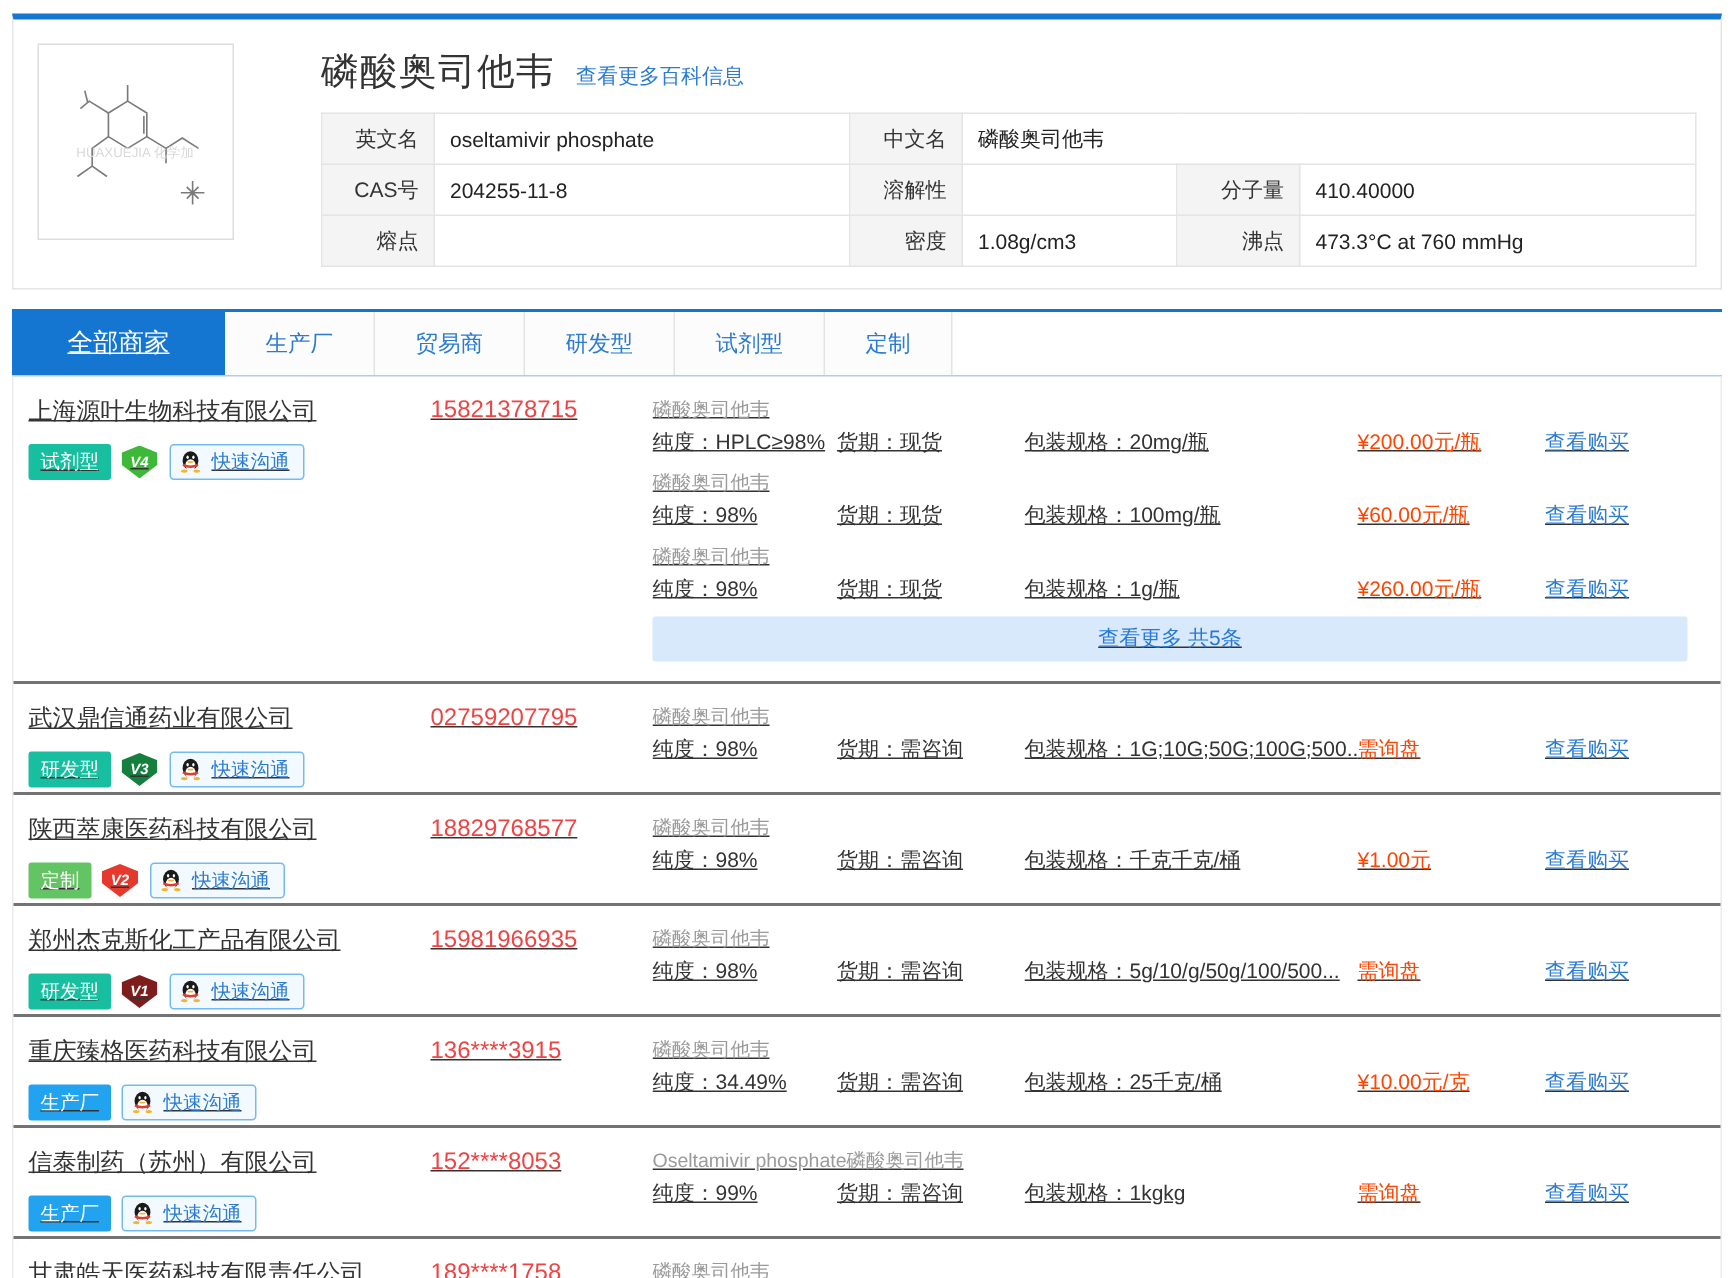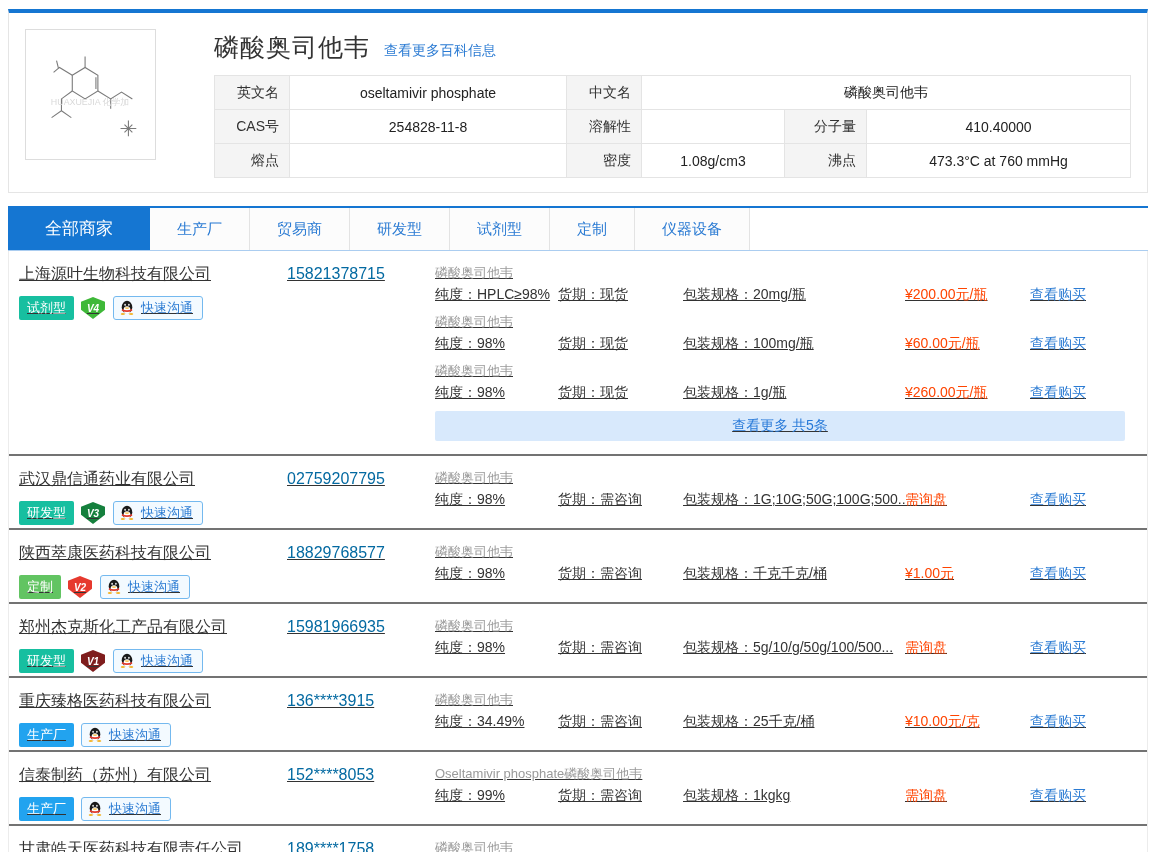--- a/index.html
+++ b/index.html
@@ -29,35 +29,35 @@
   .head-right{flex:1;min-width:0;}
   .title-row{display:flex;align-items:flex-end;margin-top:2px;}
   .page-title{font-size:25px;color:#333;letter-spacing:1px;}
   .more-link{font-size:14px;color:var(--link-blue);margin-left:14px;margin-bottom:4px;cursor:pointer;text-decoration:none;}
   .info-table{border-collapse:collapse;width:100%;margin-top:11px;table-layout:fixed;}
   .info-table td{
     border:1px solid #e4e4e4;height:34px;font-size:14px;
     padding:0 10px;overflow:hidden;white-space:nowrap;margin-left:19px;
   }
   .info-table td.lbl{background:#f4f4f4;text-align:right;color:#333;}
-  .info-table td.val{color:#222;text-align:center;}
+  .info-table td.val{color:#222;text-align:left;}
   
   .tab-bar{
     margin:0 8px;border-top:2px solid var(--accent-blue);
     border-bottom:1px solid #abcdf0;
     display:flex;height:45px;background:#fff;
   }
   .tab{
     display:flex;align-items:center;justify-content:center;
     font-size:15px;color:var(--link-blue);background:#fcfcfc;
     border-right:1px solid #e3e3e3;padding:0 27px;cursor:pointer;white-space:nowrap;
   }
   .tab.active{
     background:var(--accent-blue);color:#fff;font-size:17px;
-    padding:0 37px;margin-top:-2px;border-right:none;
+    padding:0 37px;margin-top:-2px;border-right:none;text-decoration:underline;
   }
   
   .supplier-list{margin:0 8px;border-left:1px solid #ececec;border-right:1px solid #ececec;}
   .srow{display:flex;align-items:flex-start;padding:13px 0 3px 10px;text-decoration:underline;}
   .srow + .srow{border-top:2px solid #737373;}
   .srow:last-child{border-bottom:1px solid #e7e7e7;}
   .s-left{width:268px;flex:0 0 auto;}
   .s-name{font-size:16px;color:#333;cursor:pointer;}
   .s-badges{display:flex;align-items:center;margin-top:11px;height:24px;}
   .type-badge{
@@ -69,21 +69,21 @@
     font-size:10px;font-weight:bold;font-style:italic;
     display:flex;align-items:center;justify-content:center;
     clip-path:polygon(50% 0,100% 22%,100% 58%,50% 100%,0 58%,0 22%);
   }
   .qq-btn{
     display:flex;align-items:center;height:24px;
     border:1px solid #74b9ef;border-radius:3px;background:#f3faff;
     color:var(--link-blue);font-size:13px;padding:0 9px 0 5px;cursor:pointer;white-space:nowrap;
   }
   .qq-btn svg{width:16px;height:16px;margin-right:6px;flex:0 0 auto;}
-  .s-phone{width:148px;flex:0 0 auto;font-size:16px;color:#0369a1;padding-top:1px;cursor:pointer;}
+  .s-phone{width:148px;flex:0 0 auto;font-size:16px;color:#ef4444;padding-top:1px;cursor:pointer;}
   .s-products{flex:1;min-width:0;padding-right:22px;}
   .p-name{font-size:13px;color:#9a9a9a;line-height:17px;margin-bottom:3px;white-space:nowrap;overflow:hidden;}
   .p-line{display:flex;align-items:baseline;font-size:14px;color:#333;line-height:20px;margin-bottom:9px;}
   .p-purity{width:123px;flex:0 0 auto;white-space:nowrap;overflow:hidden;}
   .p-delivery{width:125px;flex:0 0 auto;white-space:nowrap;overflow:hidden;}
   .p-pack{width:222px;flex:0 0 auto;white-space:nowrap;overflow:hidden;}
   .p-price{width:125px;flex:0 0 auto;color:var(--price-red);white-space:nowrap;}
   .p-buy{color:var(--link-blue);cursor:pointer;white-space:nowrap;text-decoration:none;}
   .more-bar{
     margin:1px 0 10px 0;background:#d8e9fc;color:#2779d8;
@@ -127,21 +127,21 @@
       </colgroup>
       <tbody>
           <tr>
         <td class="lbl">英文名</td>
         <td class="val">oseltamivir phosphate</td>
         <td class="lbl">中文名</td>
         <td class="val" colspan="3">磷酸奥司他韦</td>
       </tr>
       <tr>
         <td class="lbl">CAS号</td>
-        <td class="val">254828-11-8</td>
+        <td class="val">204255-11-8</td>
         <td class="lbl">溶解性</td>
         <td class="val"></td>
         <td class="lbl">分子量</td>
         <td class="val">410.40000</td>
       </tr>
       <tr>
         <td class="lbl">熔点</td>
         <td class="val"></td>
         <td class="lbl">密度</td>
         <td class="val">1.08g/cm3</td>
@@ -153,21 +153,20 @@
   </div>
 </div>
 
 <div class="tab-bar" id="tab-bar">
     <div class="tab active">全部商家</div>
     <div class="tab">生产厂</div>
     <div class="tab">贸易商</div>
     <div class="tab">研发型</div>
     <div class="tab">试剂型</div>
     <div class="tab">定制</div>
-    <div class="tab">仪器设备</div>
   </div>
 
 <div class="supplier-list" id="supplier-list">
     <div class="srow">
       <div class="s-left">
         <div class="s-name">上海源叶生物科技有限公司</div>
         <div class="s-badges">
           <span class="type-badge" style="background: rgb(23, 191, 160);">试剂型</span>
           <span class="v-badge" style="background: rgb(62, 184, 56);">V4</span>
           <span class="qq-btn">

